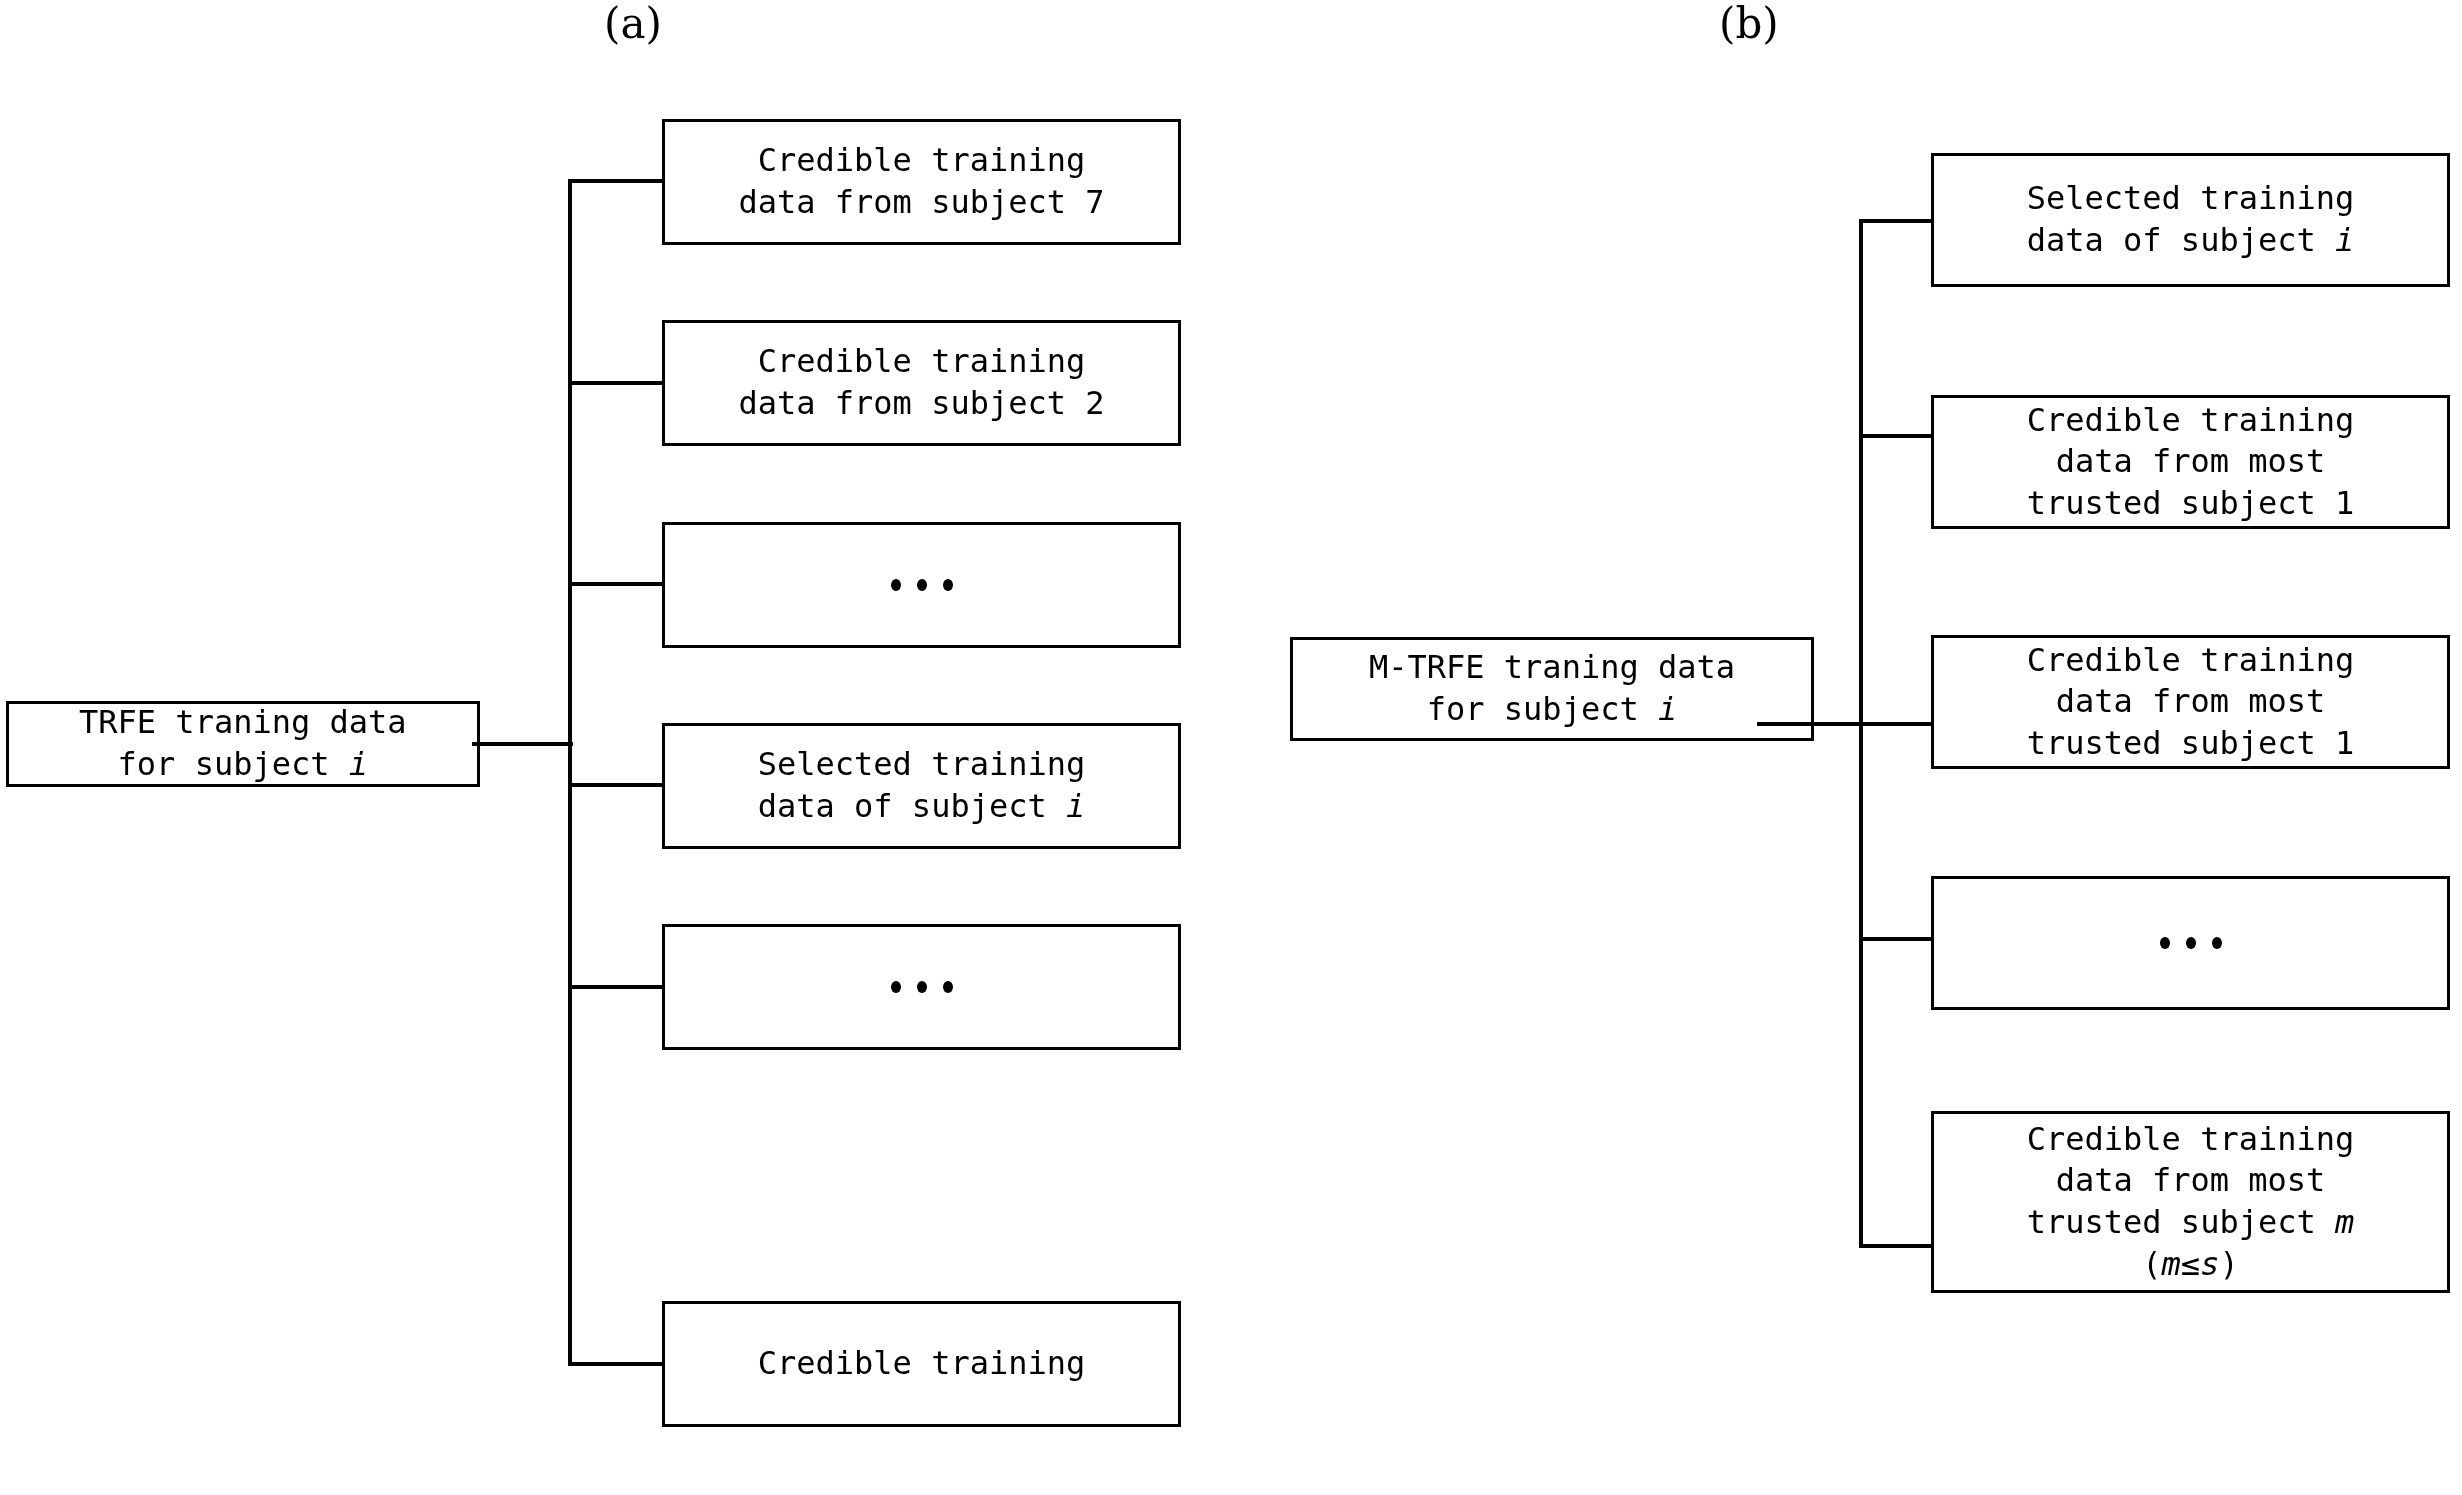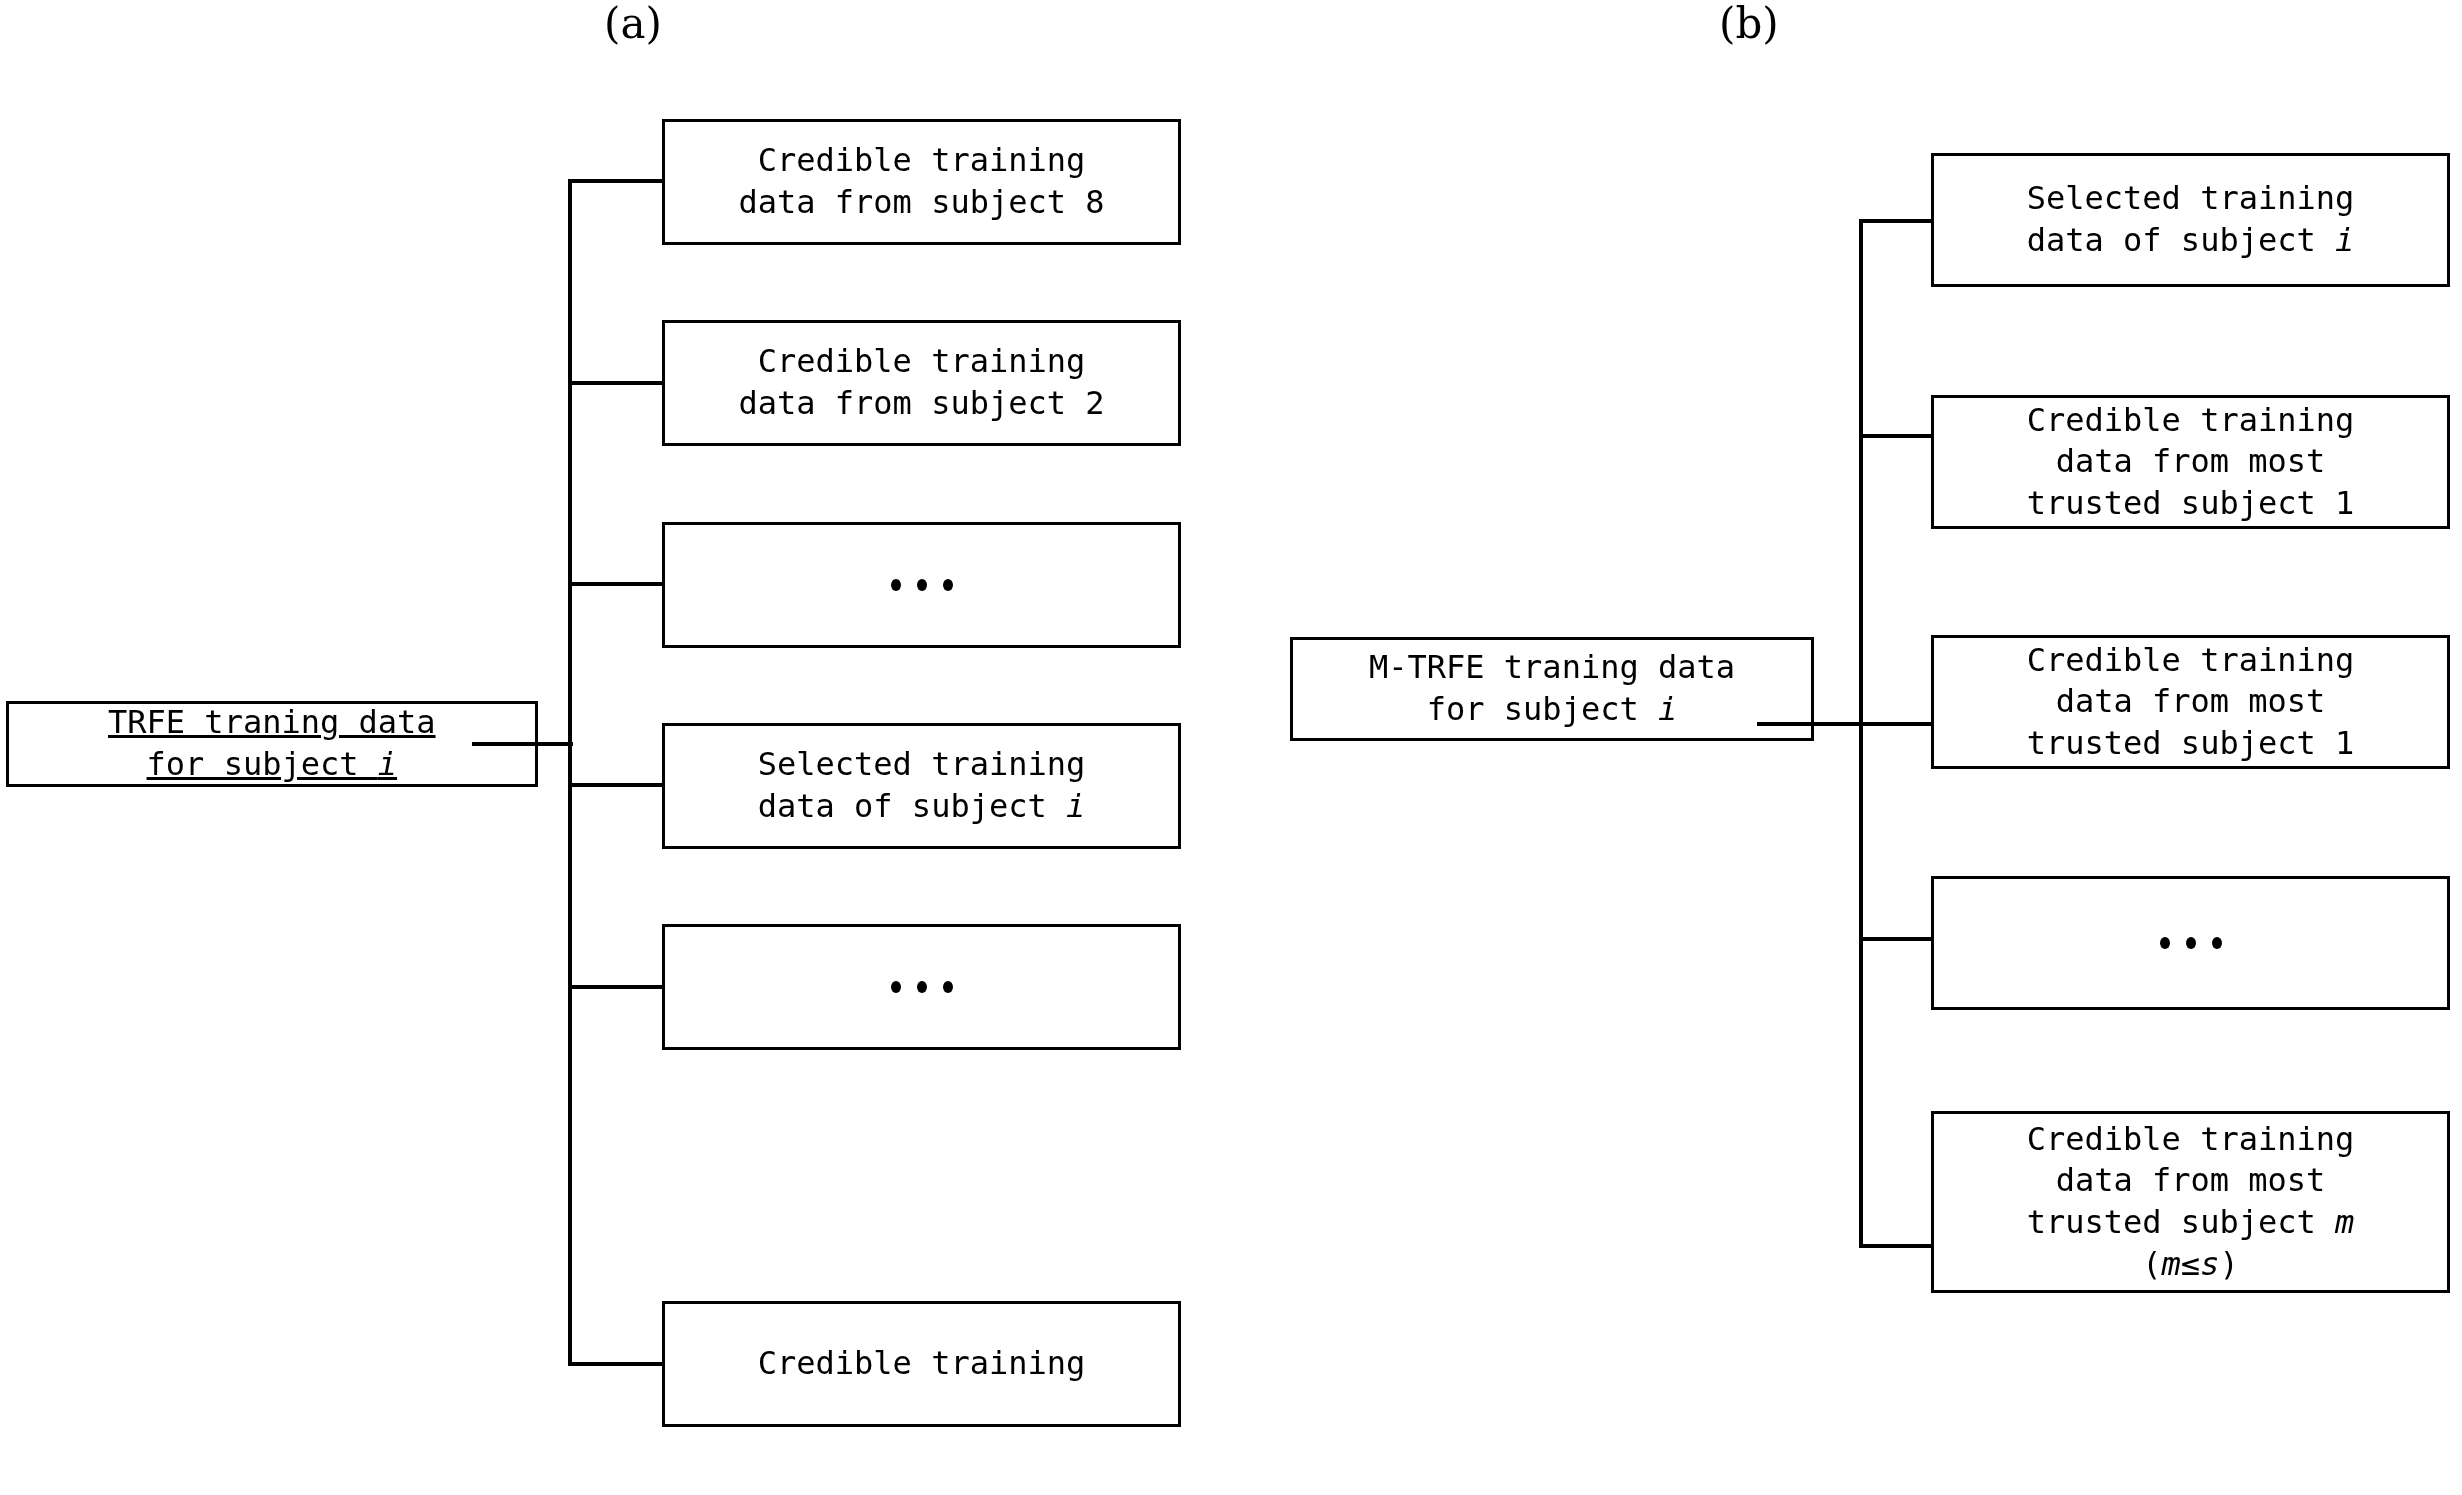--- a/index.html
+++ b/index.html
@@ -75,39 +75,39 @@
     background: #000000;
   }
 </style>
 </head>
 <body>
 
 <div id="canvas">
 
   <div class="panel-caption" style="left:604px; top:2.9px;">(a)</div>
 
-  <div class="node" style="left:5.8px; top:701px; width:532px; height:86px;text-decoration:underline;">
+  <div class="node" style="left:5.8px; top:701px; width:474px; height:86px;">
     <span class="line">TRFE traning data</span>
     <span class="line"><span>for subject </span><span class="it">i</span></span>
   </div>
 
   <div class="wire" style="left:472px; top:742px; width:101px; height:4.3px;"></div>
 
   <div class="wire" style="left:568px; top:179px; width:4.3px; height:1187px;"></div>
 
   <div class="wire" style="left:568px; top:179px; width:98px; height:4.3px;"></div>
   <div class="wire" style="left:568px; top:381px; width:98px; height:4.3px;"></div>
   <div class="wire" style="left:568px; top:582px; width:98px; height:4.3px;"></div>
   <div class="wire" style="left:568px; top:783px; width:98px; height:4.3px;"></div>
   <div class="wire" style="left:568px; top:985px; width:98px; height:4.3px;"></div>
   <div class="wire" style="left:568px; top:1362px; width:98px; height:4.3px;"></div>
 
   <div class="node" style="left:662px; top:119px; width:519px; height:126px;">
     <span class="line">Credible training</span>
-    <span class="line">data from subject 8</span>
+    <span class="line">data from subject 7</span>
   </div>
 
   <div class="node" style="left:662px; top:320px; width:519px; height:126px;">
     <span class="line">Credible training</span>
     <span class="line">data from subject 2</span>
   </div>
 
   <div class="node ellipsis" style="left:662px; top:522px; width:519px; height:126px;">
     <span class="dots">
       <span class="dot"></span>

